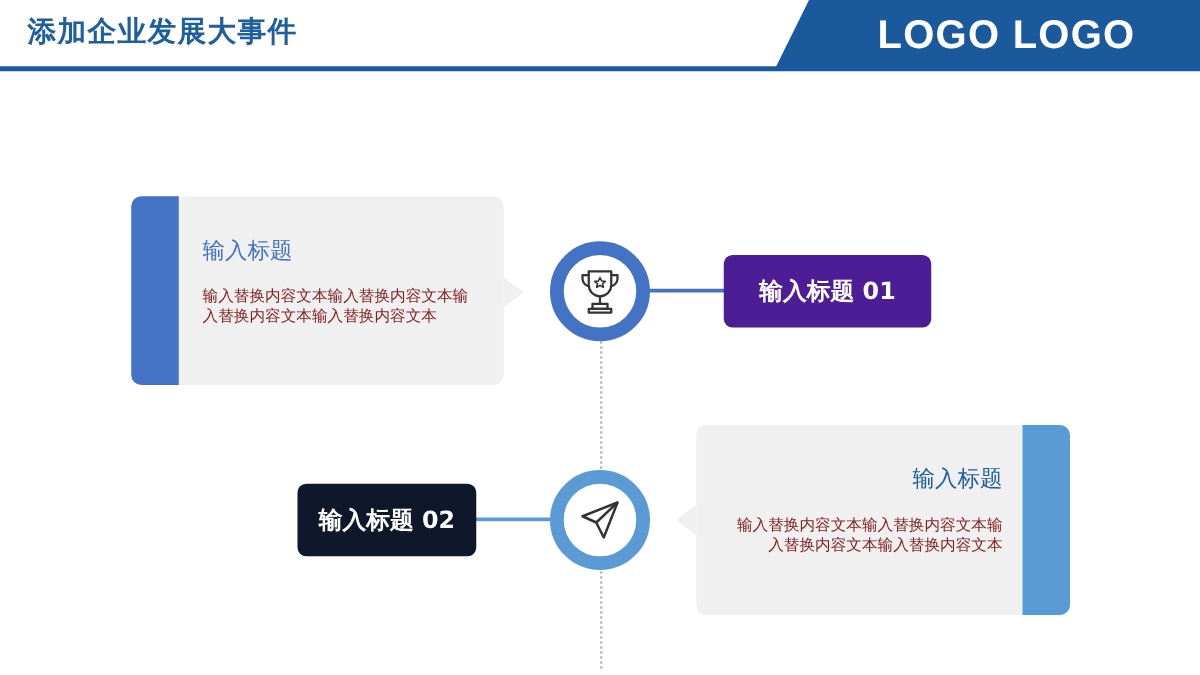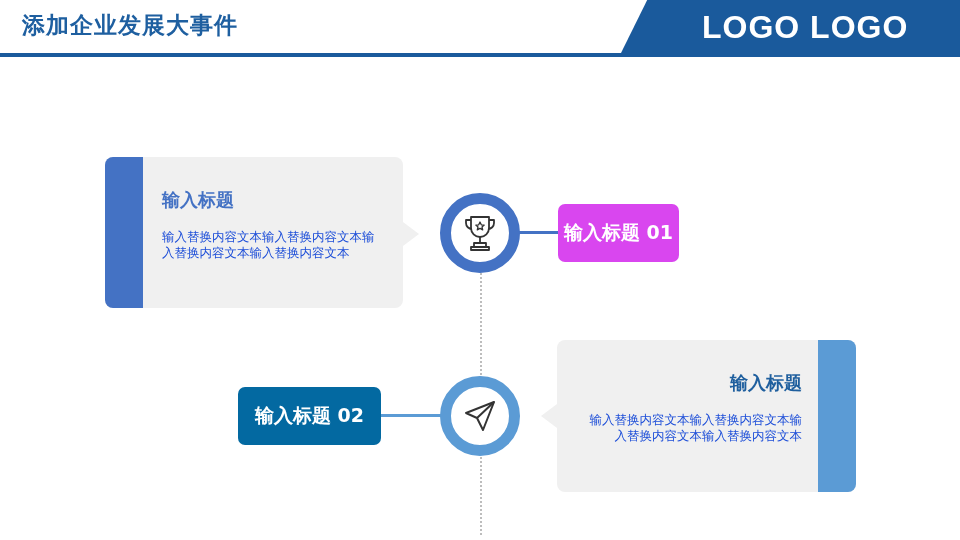--- a/index.html
+++ b/index.html
@@ -15,38 +15,38 @@
 
   .card { position: absolute; background: #f0f0f0; border-radius: 8px; }
   .card .bar { position: absolute; top: 0; bottom: 0; width: 38px; }
   .card-1 { left: 105px; top: 157px; width: 298px; height: 151px; }
   .card-1 .bar { left: 0; background: #4472c4; border-radius: 8px 0 0 8px; }
   .card-1 .arrow { position: absolute; right: -16px; top: 65px; width: 0; height: 0; border-top: 12px solid transparent; border-bottom: 12px solid transparent; border-left: 16px solid #f0f0f0; }
   .card-2 { left: 557px; top: 340px; width: 299px; height: 152px; }
   .card-2 .bar { right: 0; background: #5b9bd5; border-radius: 0 8px 8px 0; }
   .card-2 .arrow { position: absolute; left: -16px; top: 64px; width: 0; height: 0; border-top: 12px solid transparent; border-bottom: 12px solid transparent; border-right: 16px solid #f0f0f0; }
 
-  .card-heading { position: absolute; font-size: 18px; font-weight: bold; font-family: "DejaVu Sans", sans-serif; text-align: right; }
+  .card-heading { position: absolute; font-size: 18px; font-weight: normal; font-family: "DejaVu Sans", sans-serif; text-align: right; }
   .card-1 .card-heading { left: 57px; top: 31px; color: #4472c4; }
   .card-2 .card-heading { right: 54px; top: 31px; color: #1f5f9e; }
-  .card-body { position: absolute; width: 215px; font-size: 12.5px; line-height: 16px; color: #1d4ed8; font-family: "DejaVu Sans", sans-serif; }
+  .card-body { position: absolute; width: 215px; font-size: 12.5px; line-height: 16px; color: #7f1d1d; font-family: "DejaVu Sans", sans-serif; }
   .card-1 .card-body { left: 57px; top: 72px; text-align: left; }
   .card-2 .card-body { right: 54px; top: 72px; text-align: right; }
 
   .node { position: absolute; width: 80px; height: 80px; border-radius: 50%; background: #ffffff; display: flex; align-items: center; justify-content: center; }
   .node-1 { left: 440px; top: 193px; border: 11px solid #4472c4; }
   .node-2 { left: 440px; top: 376px; border: 11px solid #5b9bd5; }
 
   .conn { position: absolute; height: 3px; }
   .conn-1 { left: 519px; top: 231px; width: 62px; background: #4472c4; }
   .conn-2 { left: 352px; top: 414px; width: 90px; background: #5b9bd5; }
 
   .tag { position: absolute; height: 58px; border-radius: 7px; color: #ffffff; font-size: 19px; font-weight: bold; display: flex; align-items: center; justify-content: center; font-family: "DejaVu Sans", sans-serif; }
-  .tag-1 { left: 558px; top: 204px; width: 121px; background: #d946ef; }
-  .tag-2 { left: 238px; top: 387px; width: 143px; background: #0369a1; }
+  .tag-1 { left: 579px; top: 204px; width: 166px; background: #4c1d95; }
+  .tag-2 { left: 238px; top: 387px; width: 143px; background: #0f172a; }
 </style>
 </head>
 <body>
 
 <div class="title">添加企业发展大事件</div>
 <div class="logo-band"></div>
 <div class="logo-text">LOGO LOGO</div>
 <div class="header-line"></div>
 
 <div class="vline"></div>

